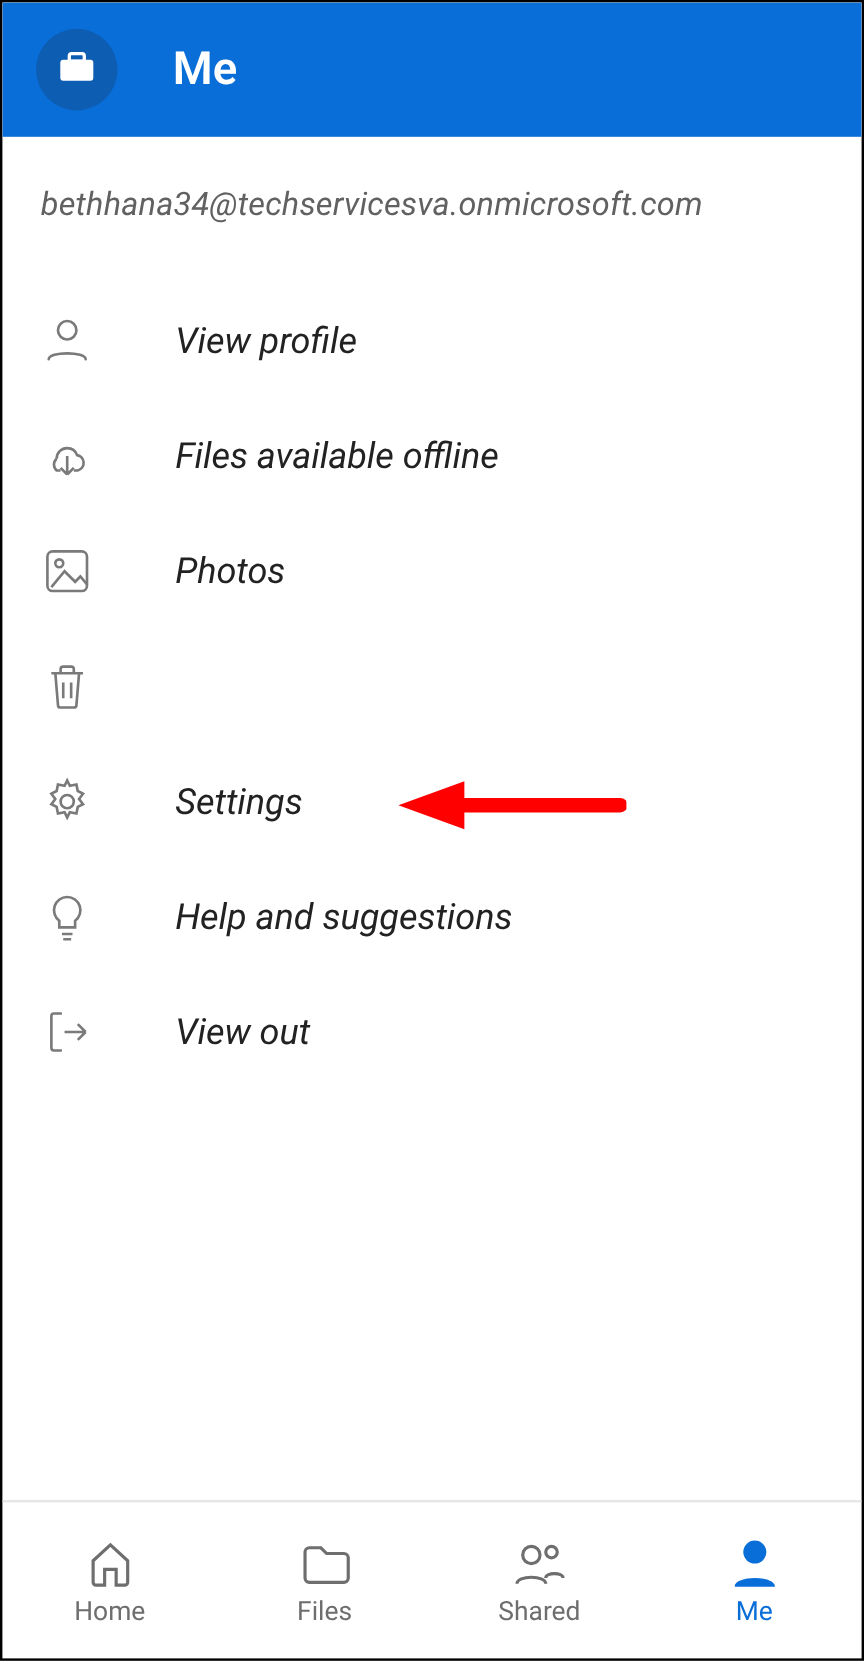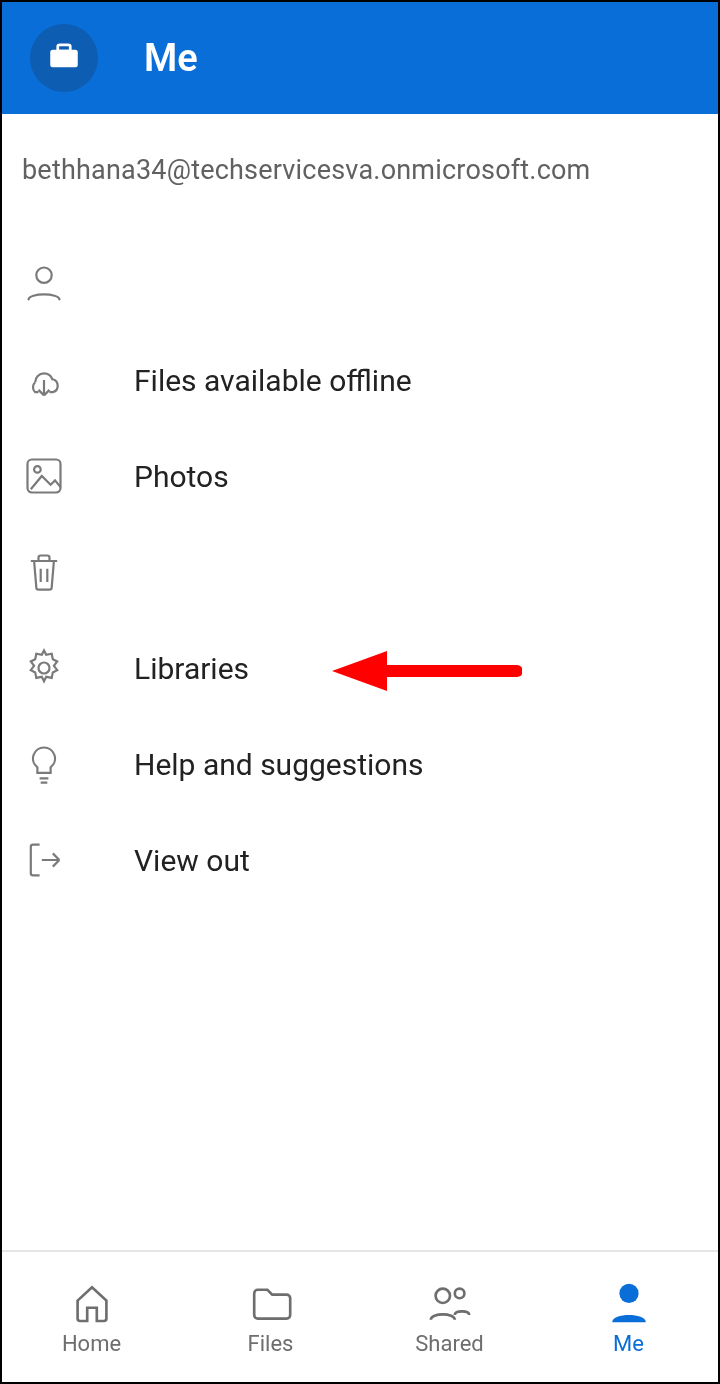--- a/index.html
+++ b/index.html
@@ -14,21 +14,21 @@
   }
   .avatar-circle {
     width: 68px; height: 68px; border-radius: 50%;
     background: #0d5db3;
     display: flex; align-items: center; justify-content: center;
   }
   .avatar-circle svg { width: 30px; height: 28px; }
   .header-title {
     color: #fff; font-size: 38px; font-weight: 600; margin-left: 46px;
   }
-  .content { flex: 1; padding: 40px 32px 0 20px; overflow: hidden; }
+  .content { flex: 1; padding: 40px 32px 0 32px; overflow: hidden; font-style: italic; }
   .email { color: #616161; font-size: 27px; letter-spacing: 0.2px; margin-bottom: 50px; }
   .menu-item {
     display: flex; align-items: center; height: 96px;
   }
   .menu-icon {
     width: 44px; height: 44px; display: flex; align-items: center; justify-content: center;
     margin-right: 68px;
   }
   .menu-icon svg { stroke: #7a7a7a; fill: none; stroke-width: 2; }
   .menu-label { color: #222; font-size: 30px; }
@@ -72,20 +72,21 @@
 <div class="content">
   <div class="email">bethhana34@techservicesva.onmicrosoft.com</div>
 
   <div class="menu-item">
     <div class="menu-icon">
       <svg viewBox="0 0 40 40">
               <circle cx="20" cy="12" r="7"></circle>
               <path d="M6 34c0-6 28-6 28 0" stroke-linecap="round"></path>
             </svg>
     </div>
+    <div class="menu-label">View profile</div>
   </div>
 
   <div class="menu-item">
     <div class="menu-icon">
       <svg viewBox="0 0 40 40">
               <path d="M12 22a8 8 0 0 1 8-8 8 8 0 0 1 7.5 5.3A6 6 0 0 1 28 31h-3"></path>
               <path d="M12 22a6 6 0 0 0 0 9h3"></path>
               <path d="M20 20v14m0 0l-5-5m5 5l5-5"></path>
             </svg>
     </div>
@@ -111,21 +112,21 @@
     </div>
   </div>
 
   <div class="menu-item">
     <div class="menu-icon">
       <svg viewBox="0 0 40 40">
               <circle cx="20" cy="20" r="5"></circle>
               <path d="M20 4l2 4 5-1 1 5 4 2-3 4 3 4-4 2-1 5-5-1-2 4-2-4-5 1-1-5-4-2 3-4-3-4 4-2 1-5 5 1z"></path>
             </svg>
     </div>
-    <div class="menu-label">Libraries</div>
+    <div class="menu-label">Settings</div>
   </div>
 
   <div class="menu-item">
     <div class="menu-icon">
       <svg viewBox="0 0 40 40">
               <path d="M20 5a10 10 0 0 0-6 18v5h12v-5a10 10 0 0 0-6-18z"></path>
               <path d="M16 33h8M17 37h6"></path>
             </svg>
     </div>
     <div class="menu-label">Help and suggestions</div>

